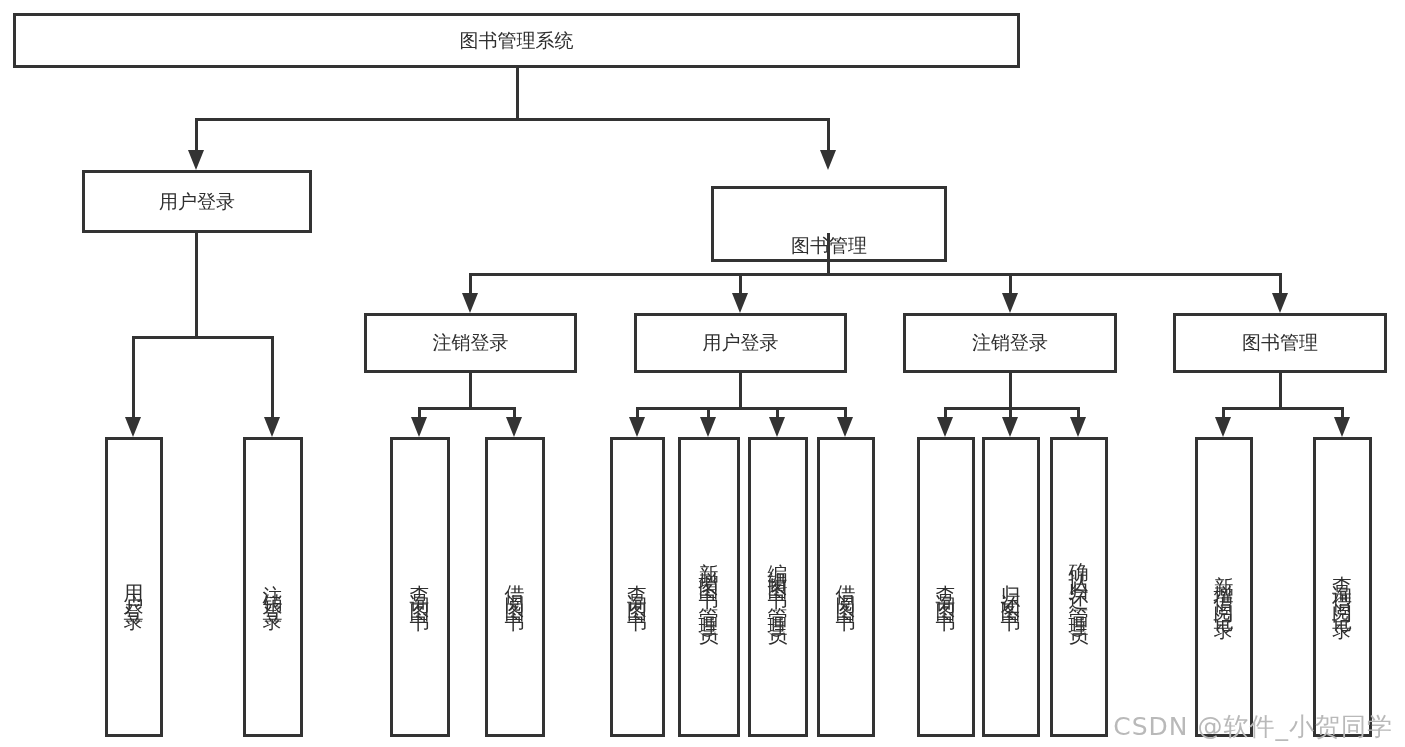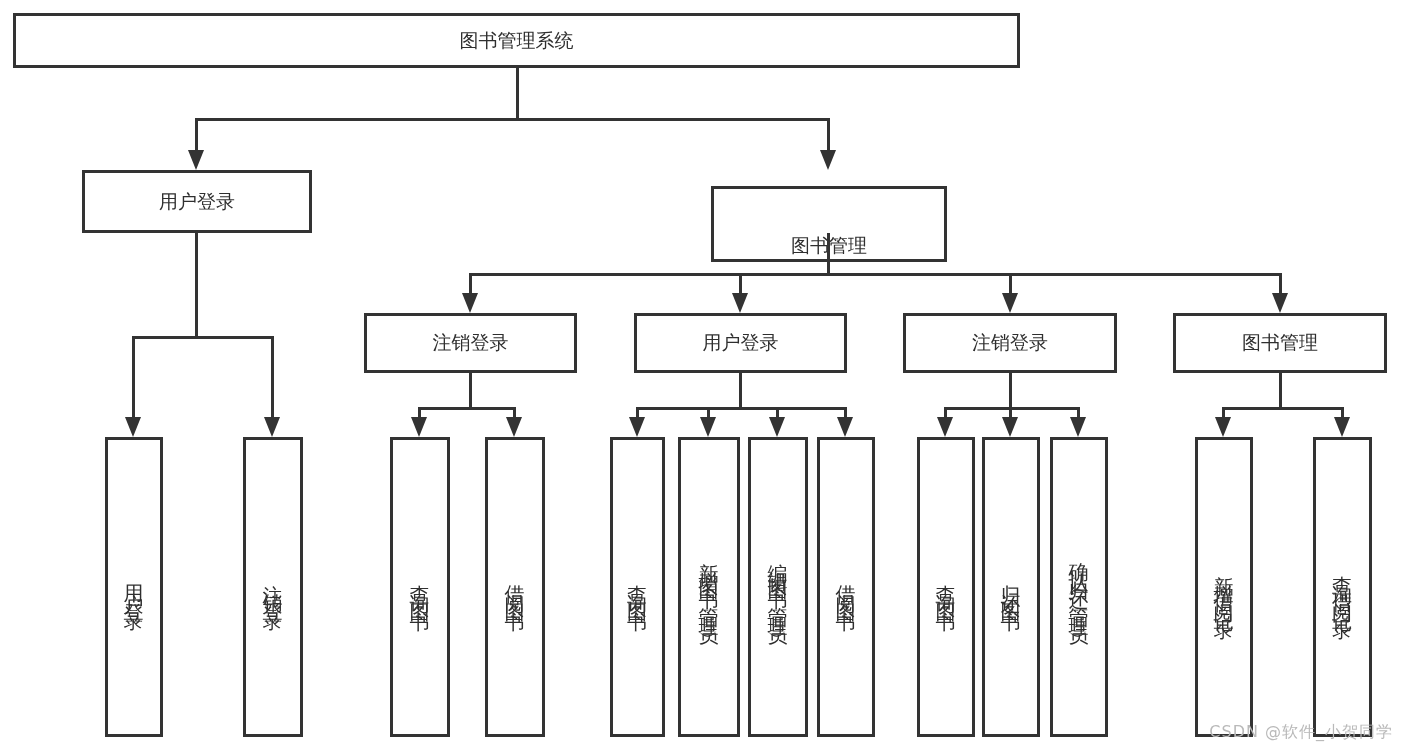--- a/index.html
+++ b/index.html
@@ -54,21 +54,21 @@
     position: absolute;
     width: 0; height: 0;
     border-left: 8px solid transparent;
     border-right: 8px solid transparent;
     border-top: 20px solid var(--line);
   }
   .watermark {
     position: absolute;
     right: 12px;
     bottom: 4px;
-    font-size: 16px;
+    font-size: 25px;
     color: var(--wm);
     letter-spacing: 1px;
     pointer-events: none;
   }
 </style>
 </head>
 <body>
 
 <div class="canvas">
 

